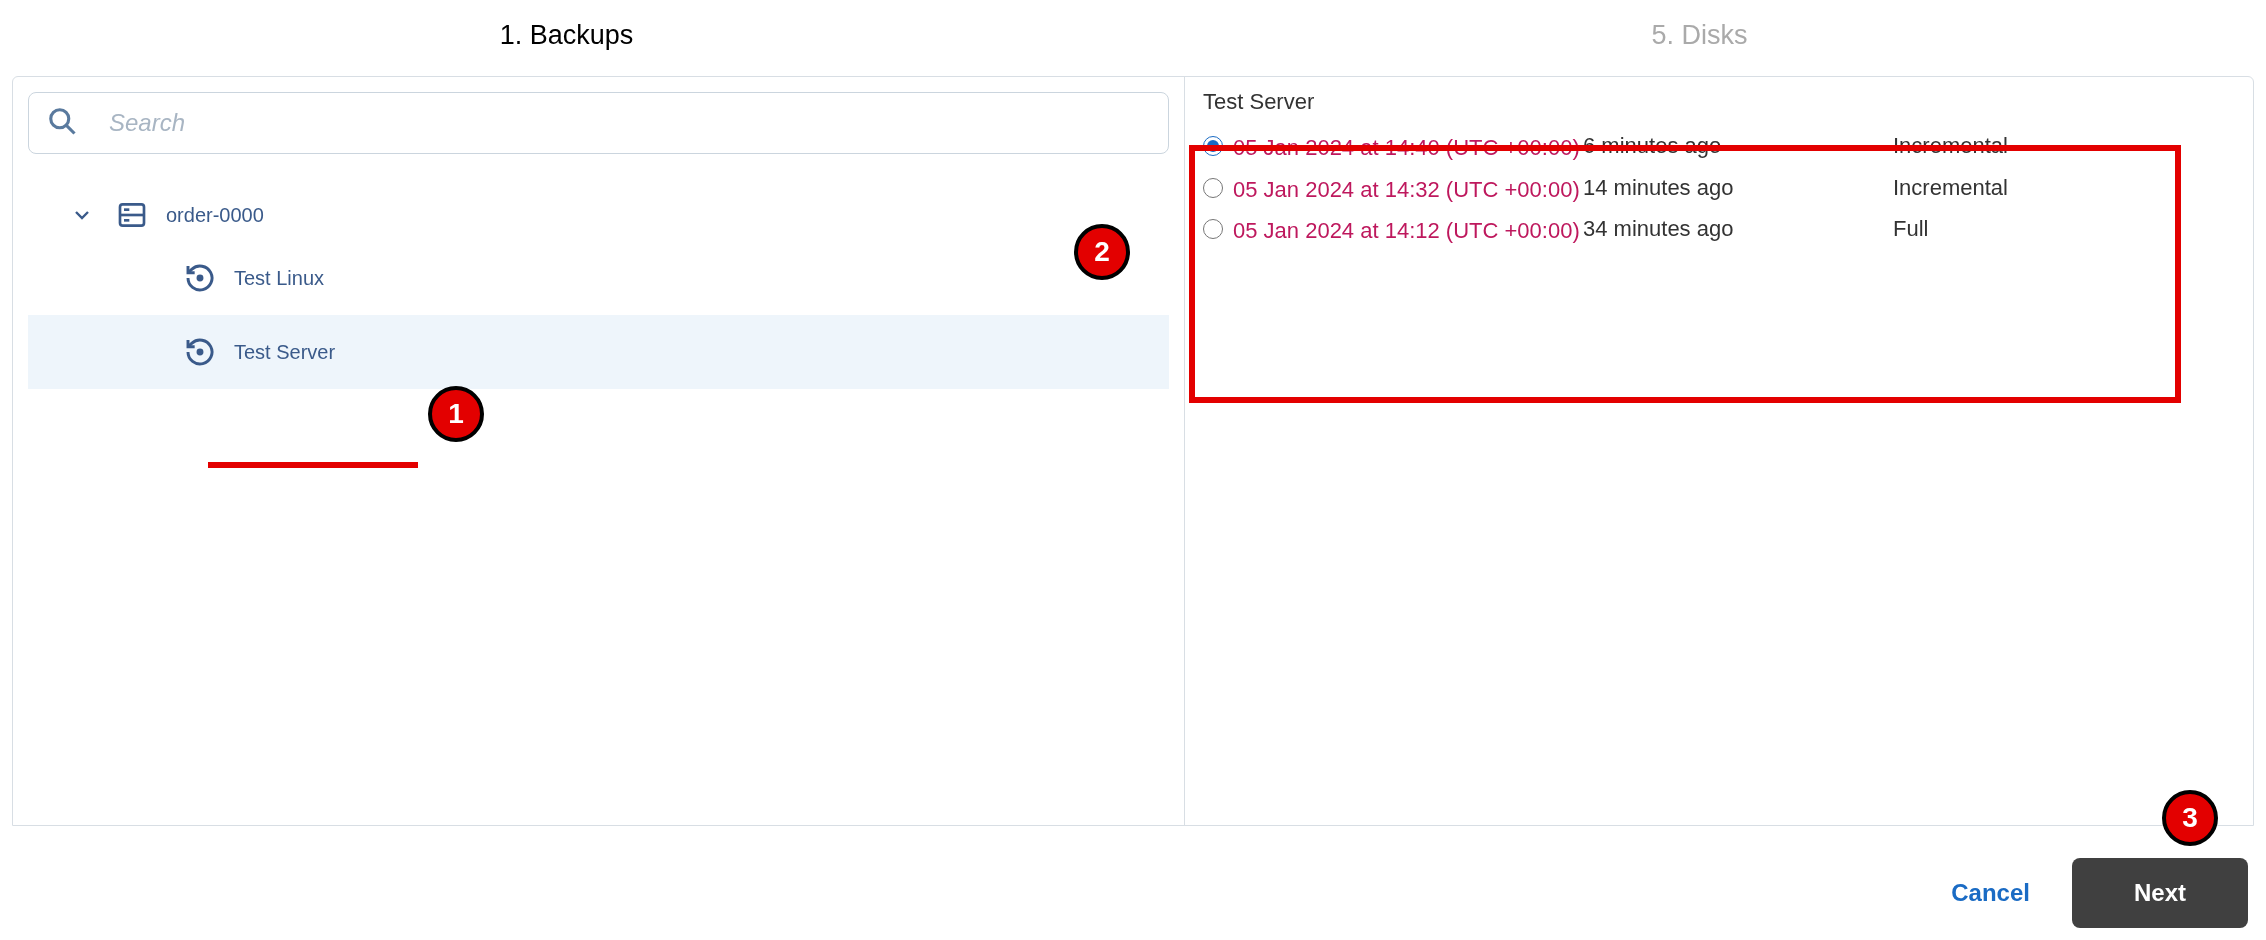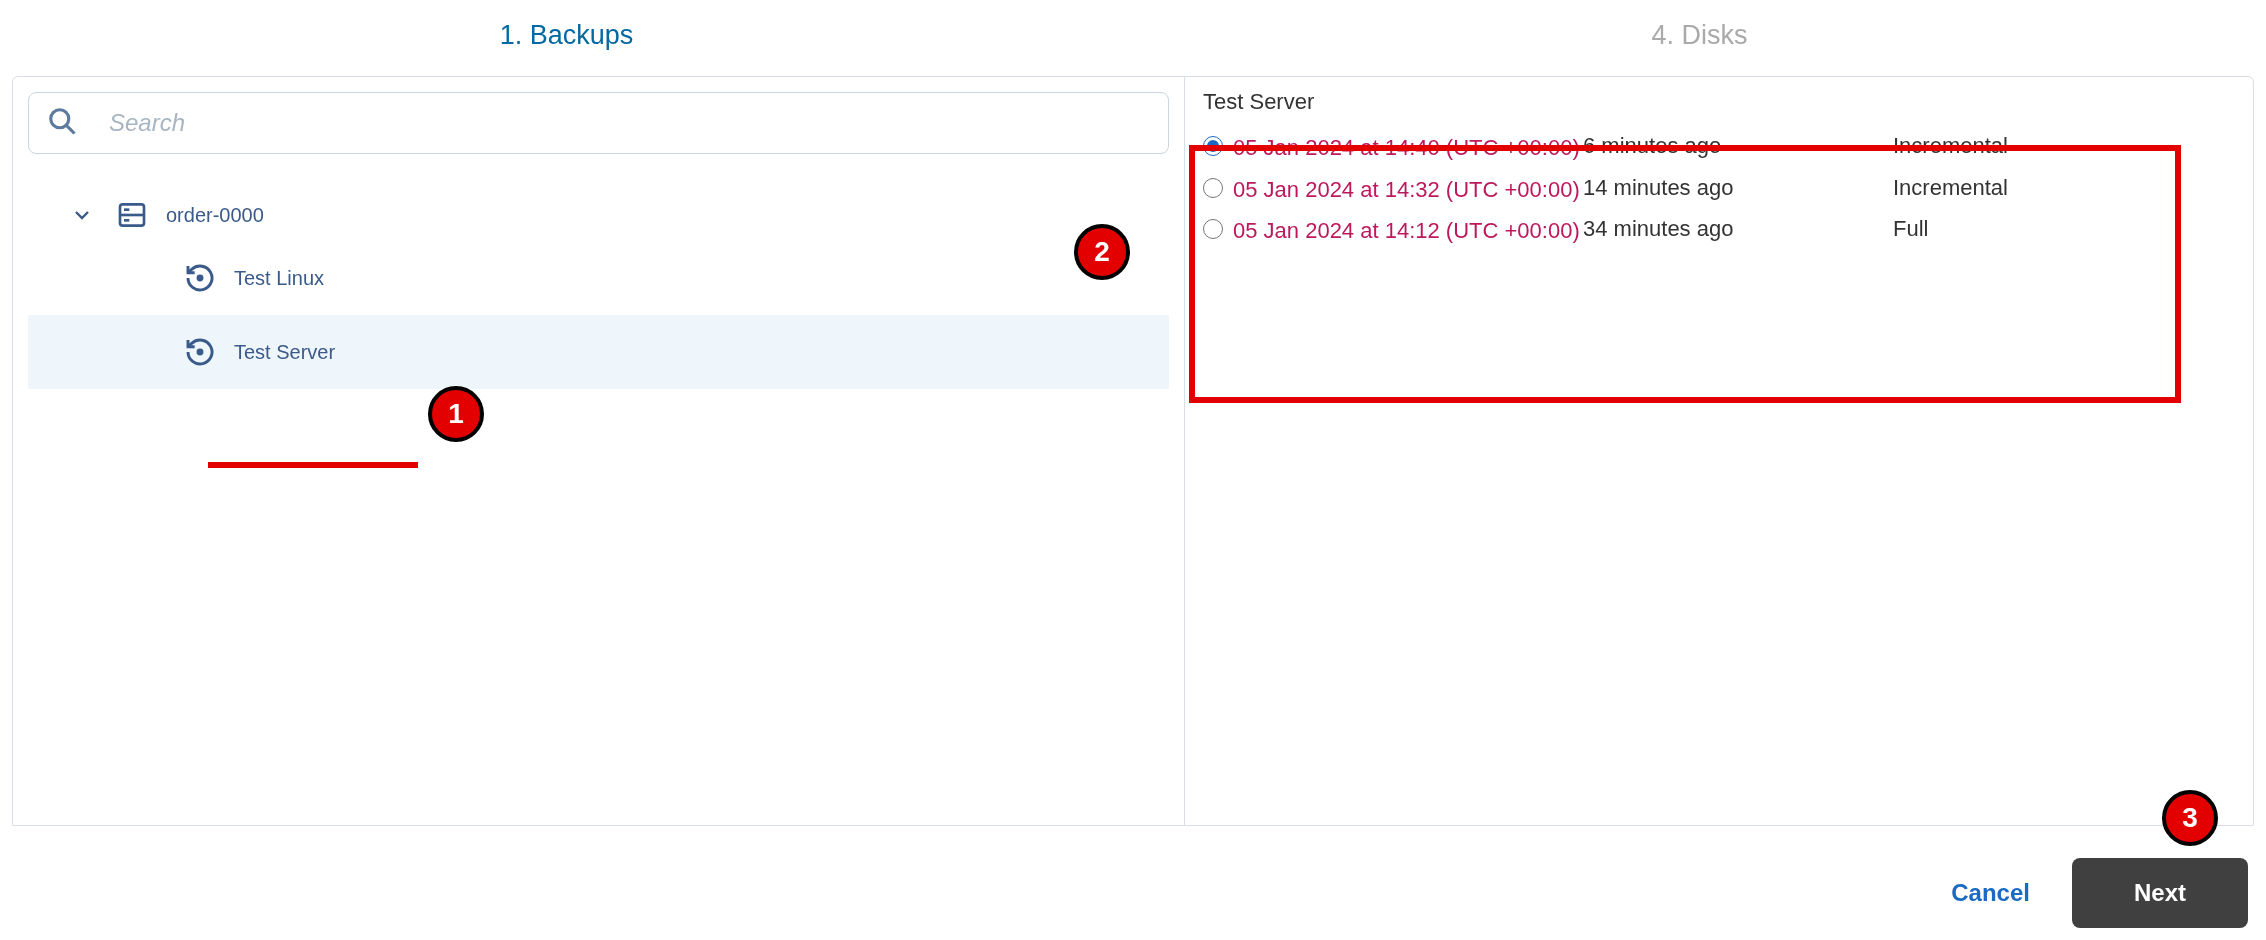--- a/index.html
+++ b/index.html
@@ -18,21 +18,21 @@
     }
     .wizard-tabs {
       display: flex;
       width: 100%;
       padding: 20px 0 25px 0;
     }
     .wizard-tab {
       flex: 1;
       text-align: center;
       font-size: 27px;
-      color: #0369a1;
+      color: #000000;
     }
     .wizard-tab.inactive {
       color: #aaa;
     }
     .main-panel {
       display: flex;
       border: 1.5px solid #d8dee4;
       margin: 0 12px;
       height: 750px;
       border-top-left-radius: 6px;
@@ -194,21 +194,21 @@
       border-radius: 8px;
       padding: 21px 62px;
       cursor: pointer;
     }
   </style>
 </head>
 <body>
 
 <div class="wizard-tabs">
   <div class="wizard-tab">1. Backups</div>
-  <div class="wizard-tab inactive">4. Disks</div>
+  <div class="wizard-tab inactive">5. Disks</div>
 </div>
 
 <div class="main-panel">
   <div class="left-panel">
     <div class="search-wrap">
       <span>
         <svg width="30" height="30" viewBox="0 0 24 24" fill="none" stroke="#5a7a9e" stroke-width="2.5">
           <circle cx="10.2" cy="10.2" r="7.2"></circle>
           <line x1="22" y1="22" x2="15.3" y2="15.3"></line>
         </svg>

